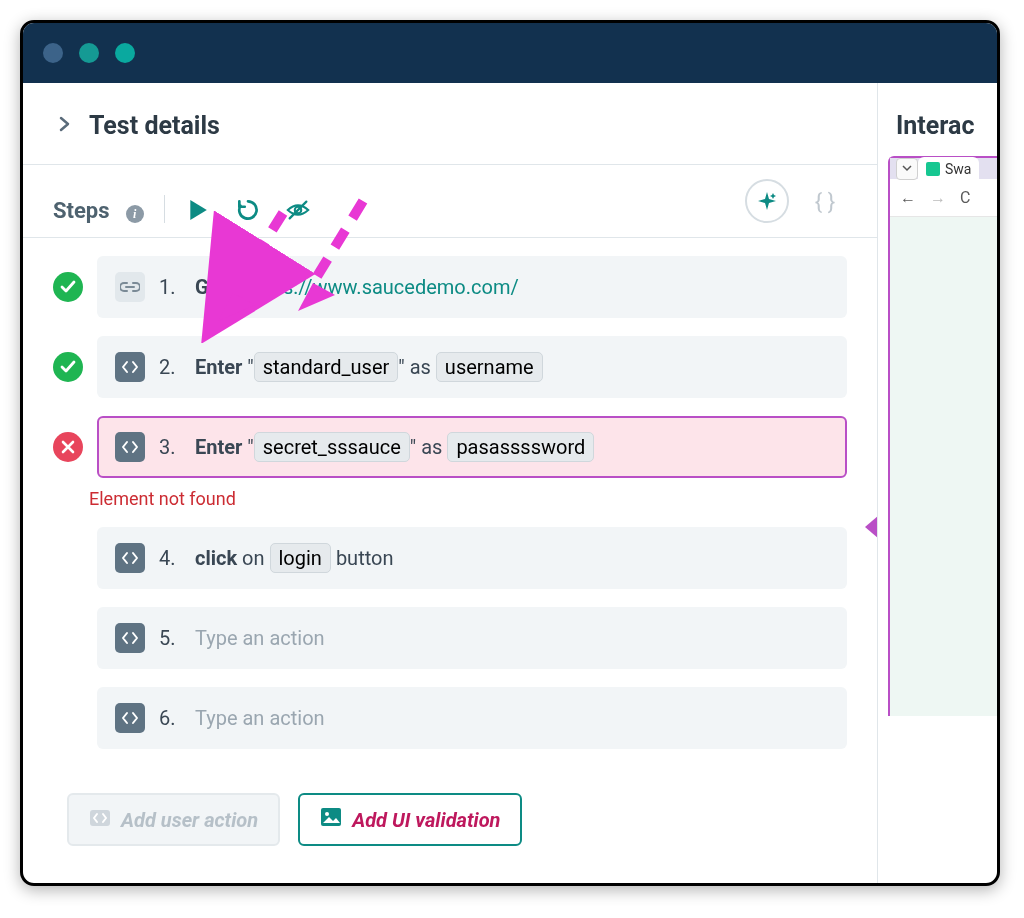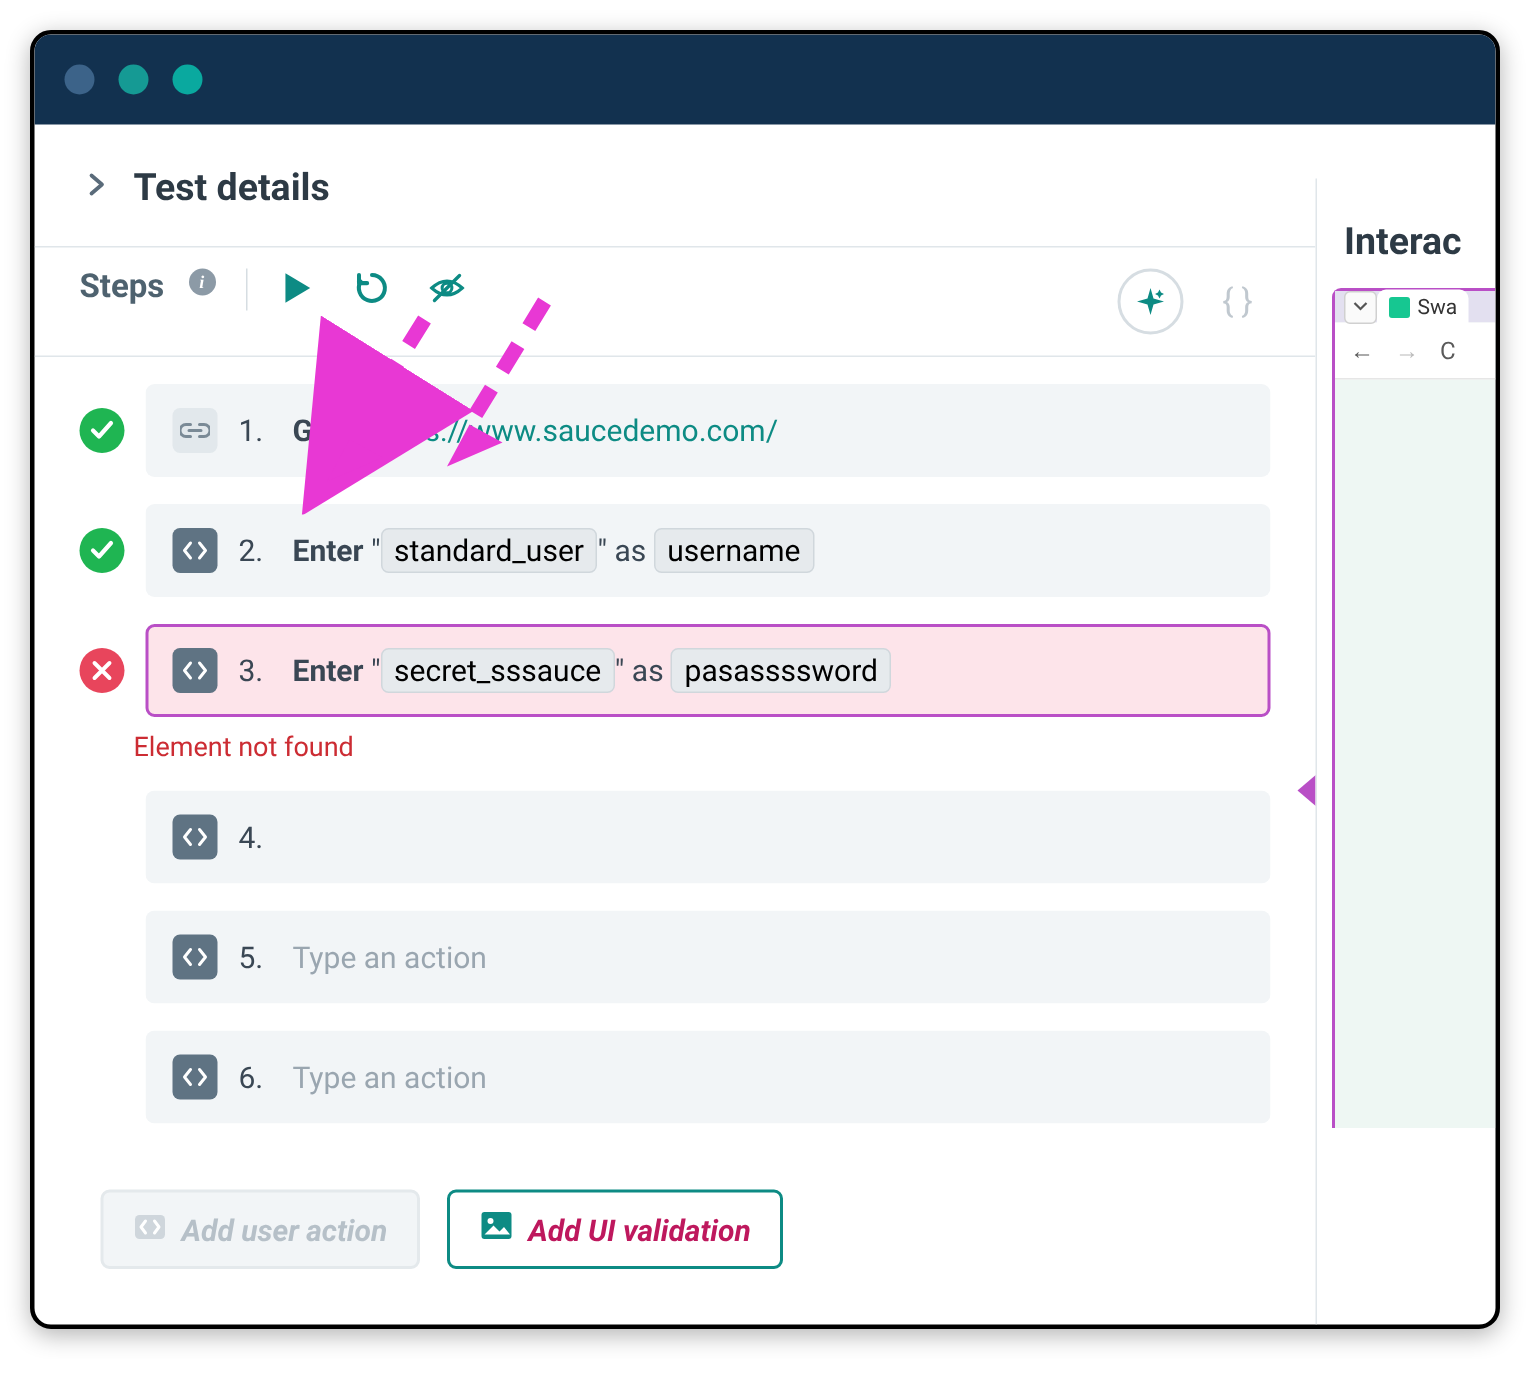--- a/index.html
+++ b/index.html
@@ -50,21 +50,21 @@
     text-align: right;
   }
   .chevron-right {
     position: absolute;
     left: 36px;
     font-size: 18px;
     color: #5a6b7a;
   }
   .steps-bar {
     display: flex;
-    align-items: flex-start;
+    align-items: flex-end;
     padding: 14px 30px;
     border-top: 1px solid #e0e6ea;
     border-bottom: 1px solid #e0e6ea;
     gap: 14px;
   }
   .steps-label {
     font-size: 22px;
     font-weight: 700;
     color: #4e626f;
     margin-right: 2px;
@@ -189,21 +189,20 @@
     background: #fff;
     color: #be185d;
     border: 2px solid #0d8b84;
   }
   .right-panel {
     width: 120px;
     border-left: 1px solid #e0e6ea;
     padding-top: 28px;
     overflow: hidden;
     position: relative;
-    margin-top: 36px;
   }
   .right-title {
     font-size: 25px;
     font-weight: 700;
     color: #2d3a45;
     padding-left: 18px;
     padding-bottom: 16px;
   }
   .browser-frame {
     margin-left: 10px;
@@ -385,20 +384,23 @@
 
         <div class="step-row">
           <span class="status-empty"></span>
           <div class="step-box">
             <span class="step-icon">
               <svg width="18" height="14" viewBox="0 0 18 14">
                   <path d="M6 2 L2 7 L6 12 M12 2 L16 7 L12 12" stroke="#fff" stroke-width="2" fill="none" stroke-linecap="round" stroke-linejoin="round"></path>
                 </svg>
             </span>
             <span class="step-num">4.</span>
+            <span class="step-text">
+              <b>click</b> <span>on</span> <span class="pill">login</span> <span>button</span>
+            </span>
           </div>
         </div>
 
         <div class="step-row">
           <span class="status-empty"></span>
           <div class="step-box">
             <span class="step-icon">
               <svg width="18" height="14" viewBox="0 0 18 14">
                   <path d="M6 2 L2 7 L6 12 M12 2 L16 7 L12 12" stroke="#fff" stroke-width="2" fill="none" stroke-linecap="round" stroke-linejoin="round"></path>
                 </svg>

